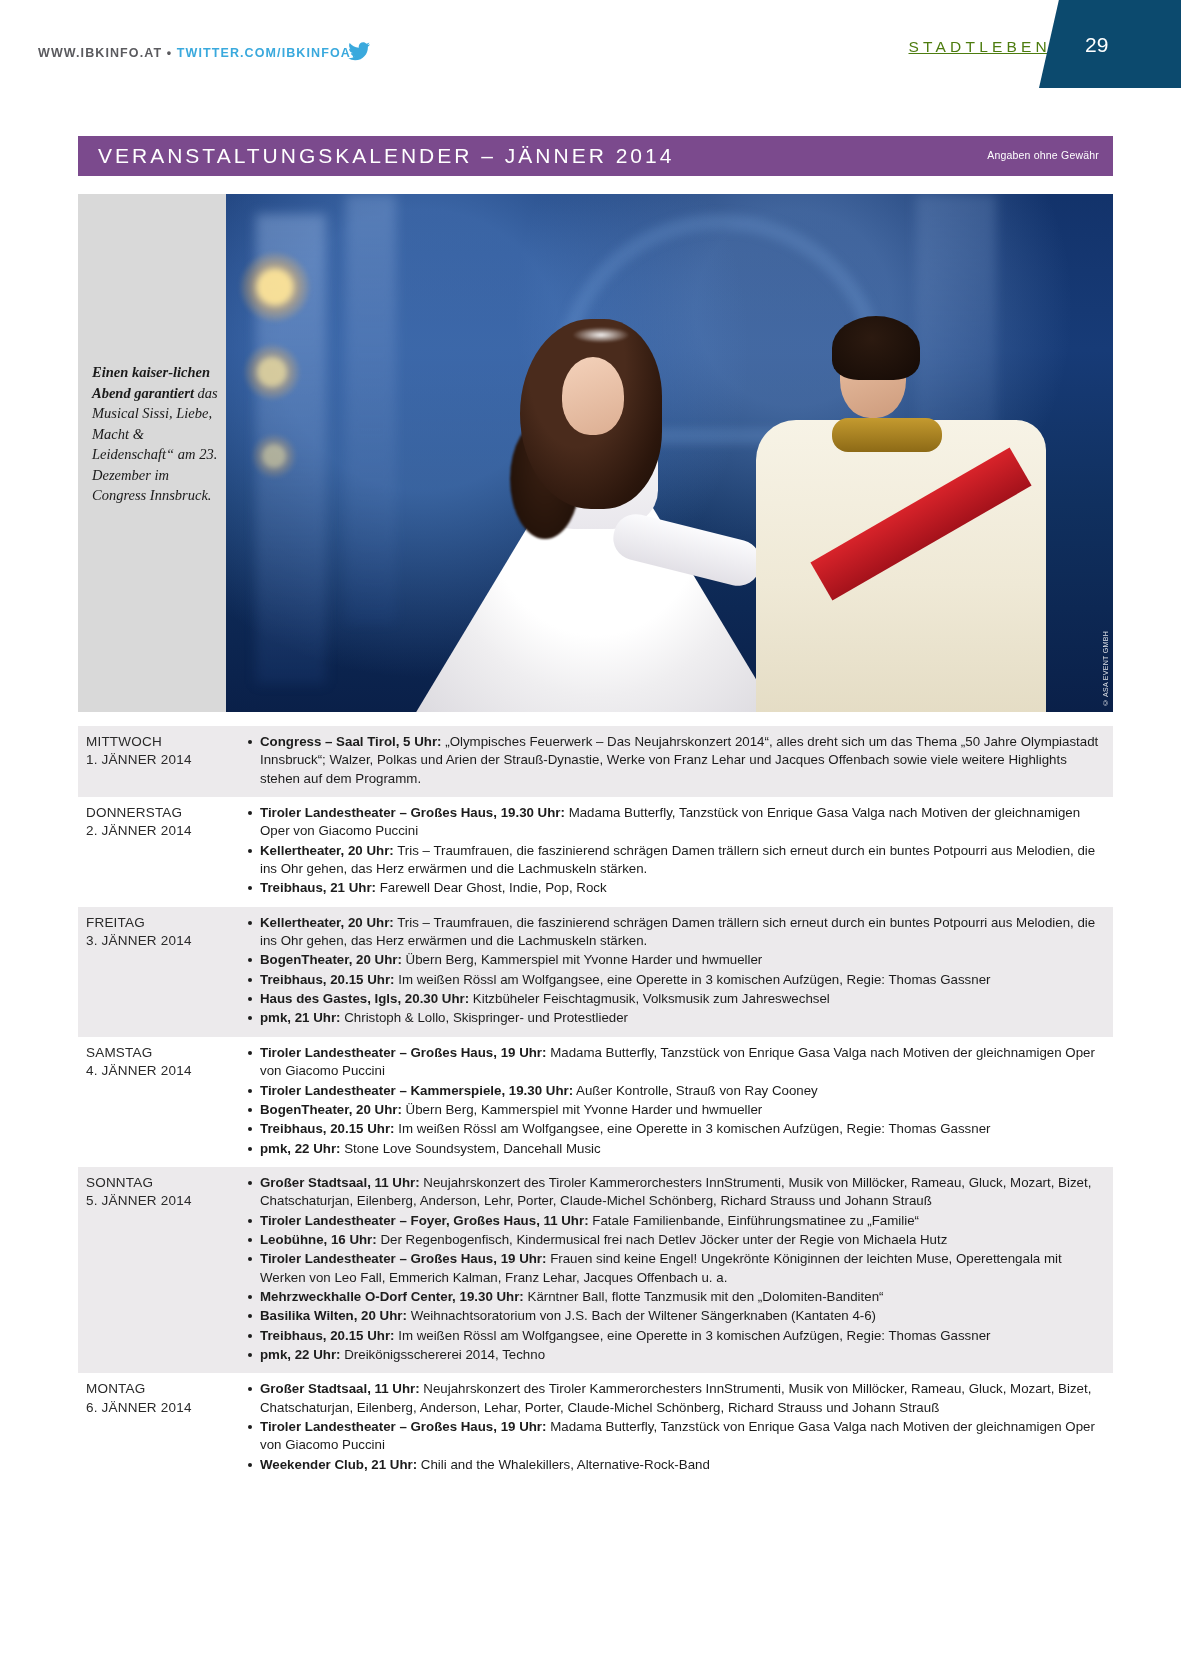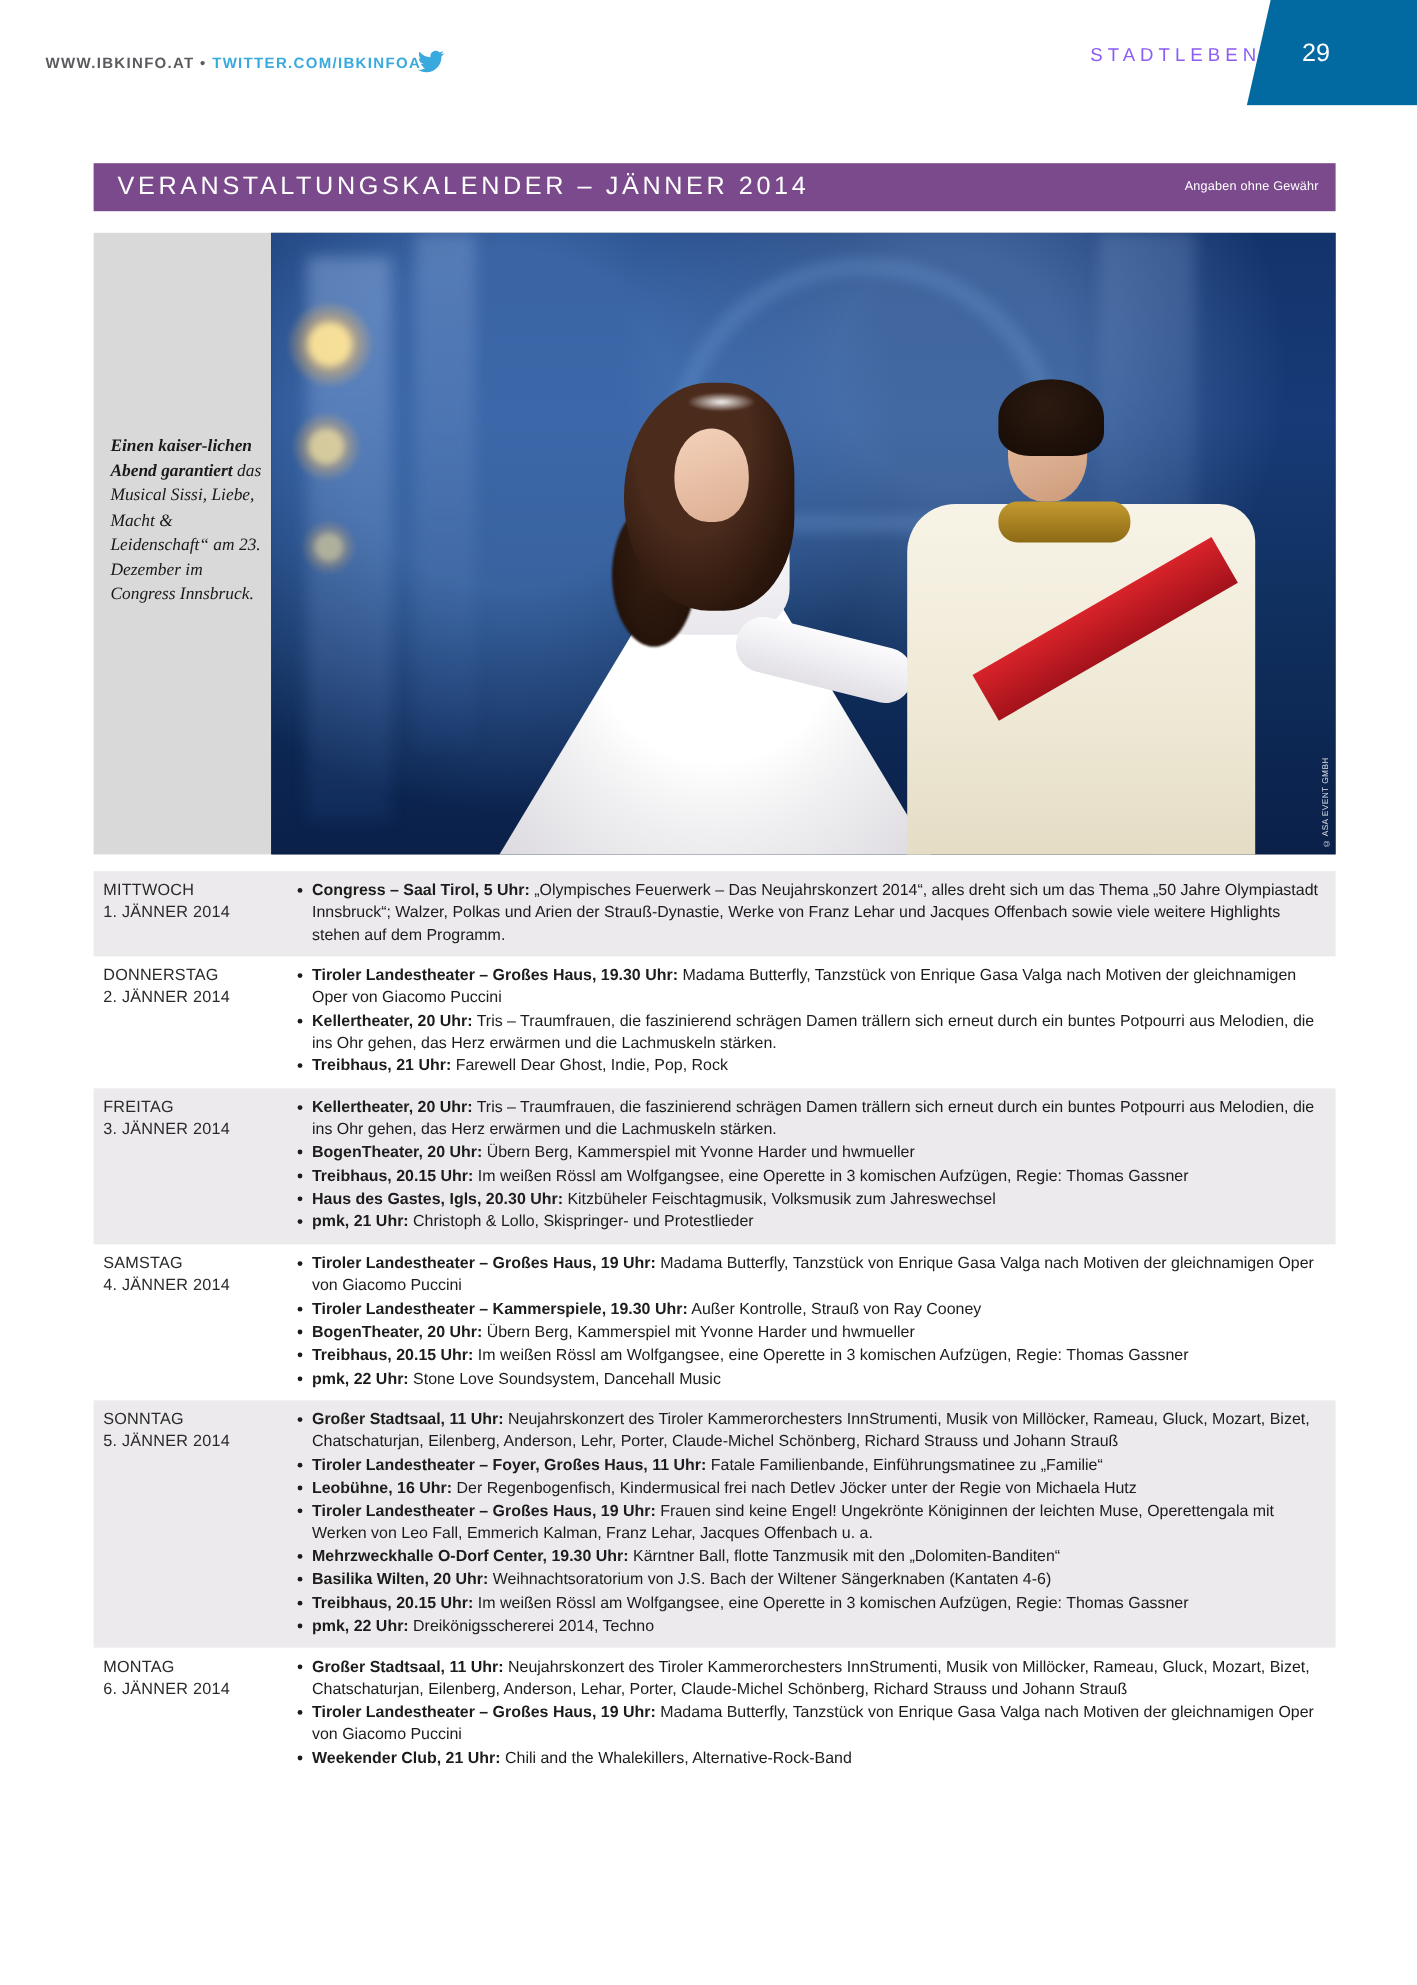--- a/index.html
+++ b/index.html
@@ -35,29 +35,30 @@
     top: 40px;
     width: 26px;
     height: 24px;
   }
   .header-section {
     position: absolute;
     right: 130px;
     top: 38px;
     font-size: 15.5px;
     letter-spacing: 4.2px;
-    color: #8b5cf6;
+    color: #4d7c0f;
+    text-decoration: underline;
   }
   .corner-tab {
     position: absolute;
     right: 0;
     top: 0;
     width: 142px;
     height: 88px;
-    background: #0369a1;
+    background: #0c4a6e;
     clip-path: polygon(14% 0, 100% 0, 100% 100%, 0 100%);
   }
   .corner-tab .page-num {
     position: absolute;
     left: 46px;
     top: 33px;
     color: #ffffff;
     font-size: 21px;
     font-weight: normal;
   }

